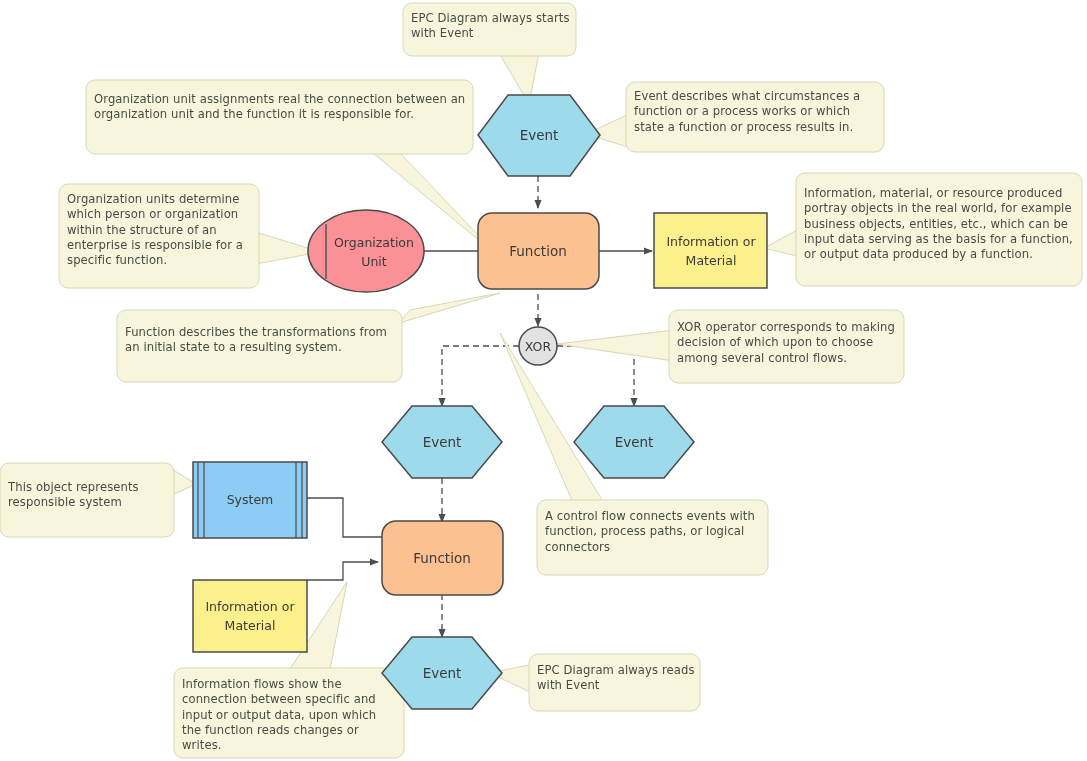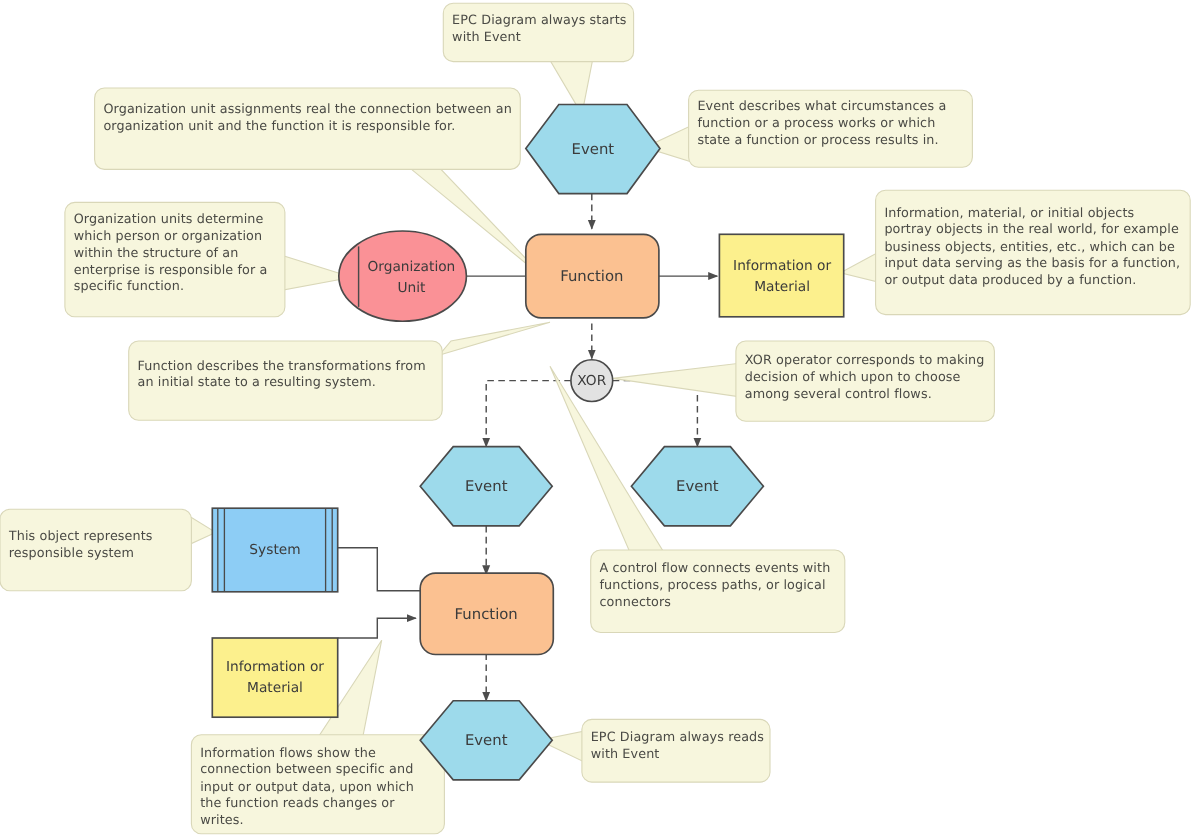--- a/index.html
+++ b/index.html
@@ -129,21 +129,21 @@
       <rect class="callout-box" x="59" y="184" width="200" height="104" rx="9" ry="9"></rect>
       <foreignObject x="67" y="192" width="188" height="94">
         <div xmlns="http://www.w3.org/1999/xhtml" class="cotext">Organization units determine which person or organization within the structure of an enterprise is responsible for a specific function.</div>
       </foreignObject>
     </g>
 
     <g>
       <path class="callout-tail" d="M 801 228 L 801 257 L 764 248 Z"></path>
       <rect class="callout-box" x="796" y="173" width="286" height="113" rx="9" ry="9"></rect>
       <foreignObject x="804" y="186" width="273" height="100">
-        <div xmlns="http://www.w3.org/1999/xhtml" class="cotext">Information, material, or initial objects portray objects in the real world, for example business objects, entities, etc., which can be input data serving as the basis for a function, or output data produced by a function.</div>
+        <div xmlns="http://www.w3.org/1999/xhtml" class="cotext">Information, material, or resource produced portray objects in the real world, for example business objects, entities, etc., which can be input data serving as the basis for a function, or output data produced by a function.</div>
       </foreignObject>
     </g>
 
     <g>
       <path class="callout-tail" d="M 399 323 L 410 310 L 500 293 Z"></path>
       <rect class="callout-box" x="117" y="310" width="285" height="72" rx="9" ry="9"></rect>
       <foreignObject x="125" y="325" width="272" height="58">
         <div xmlns="http://www.w3.org/1999/xhtml" class="cotext">Function describes the transformations from an initial state to a resulting system.</div>
       </foreignObject>
     </g>
@@ -153,21 +153,21 @@
       <rect class="callout-box" x="669" y="310" width="235" height="73" rx="9" ry="9"></rect>
       <foreignObject x="677" y="320" width="222" height="60">
         <div xmlns="http://www.w3.org/1999/xhtml" class="cotext">XOR operator corresponds to making decision of which upon to choose among several control flows.</div>
       </foreignObject>
     </g>
 
     <g>
       <path class="callout-tail" d="M 573 503 L 604 503 L 500 333 Z"></path>
       <rect class="callout-box" x="537" y="500" width="231" height="75" rx="9" ry="9"></rect>
       <foreignObject x="545" y="509" width="218" height="64">
-        <div xmlns="http://www.w3.org/1999/xhtml" class="cotext">A control flow connects events with functions, process paths, or logical connectors</div>
+        <div xmlns="http://www.w3.org/1999/xhtml" class="cotext">A control flow connects events with function, process paths, or logical connectors</div>
       </foreignObject>
     </g>
 
     <g>
       <path class="callout-tail" d="M 170 468 L 170 496 L 196 484 Z"></path>
       <rect class="callout-box" x="0" y="463" width="174" height="74" rx="9" ry="9"></rect>
       <foreignObject x="8" y="480" width="163" height="50">
         <div xmlns="http://www.w3.org/1999/xhtml" class="cotext">This object represents responsible system</div>
       </foreignObject>
     </g>

